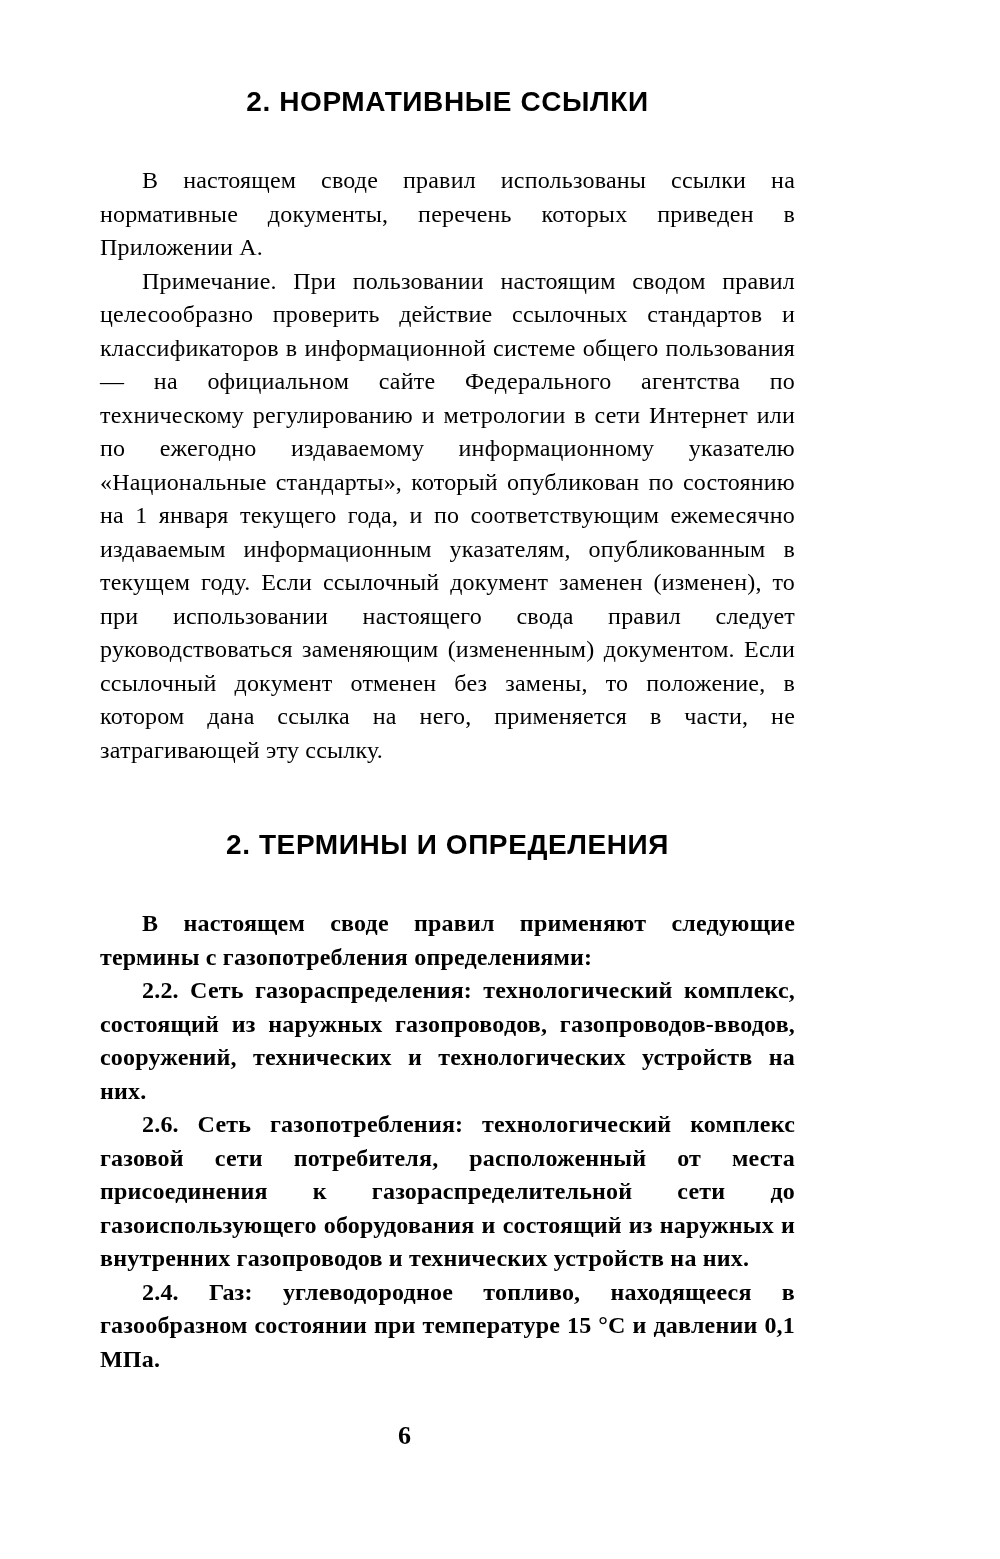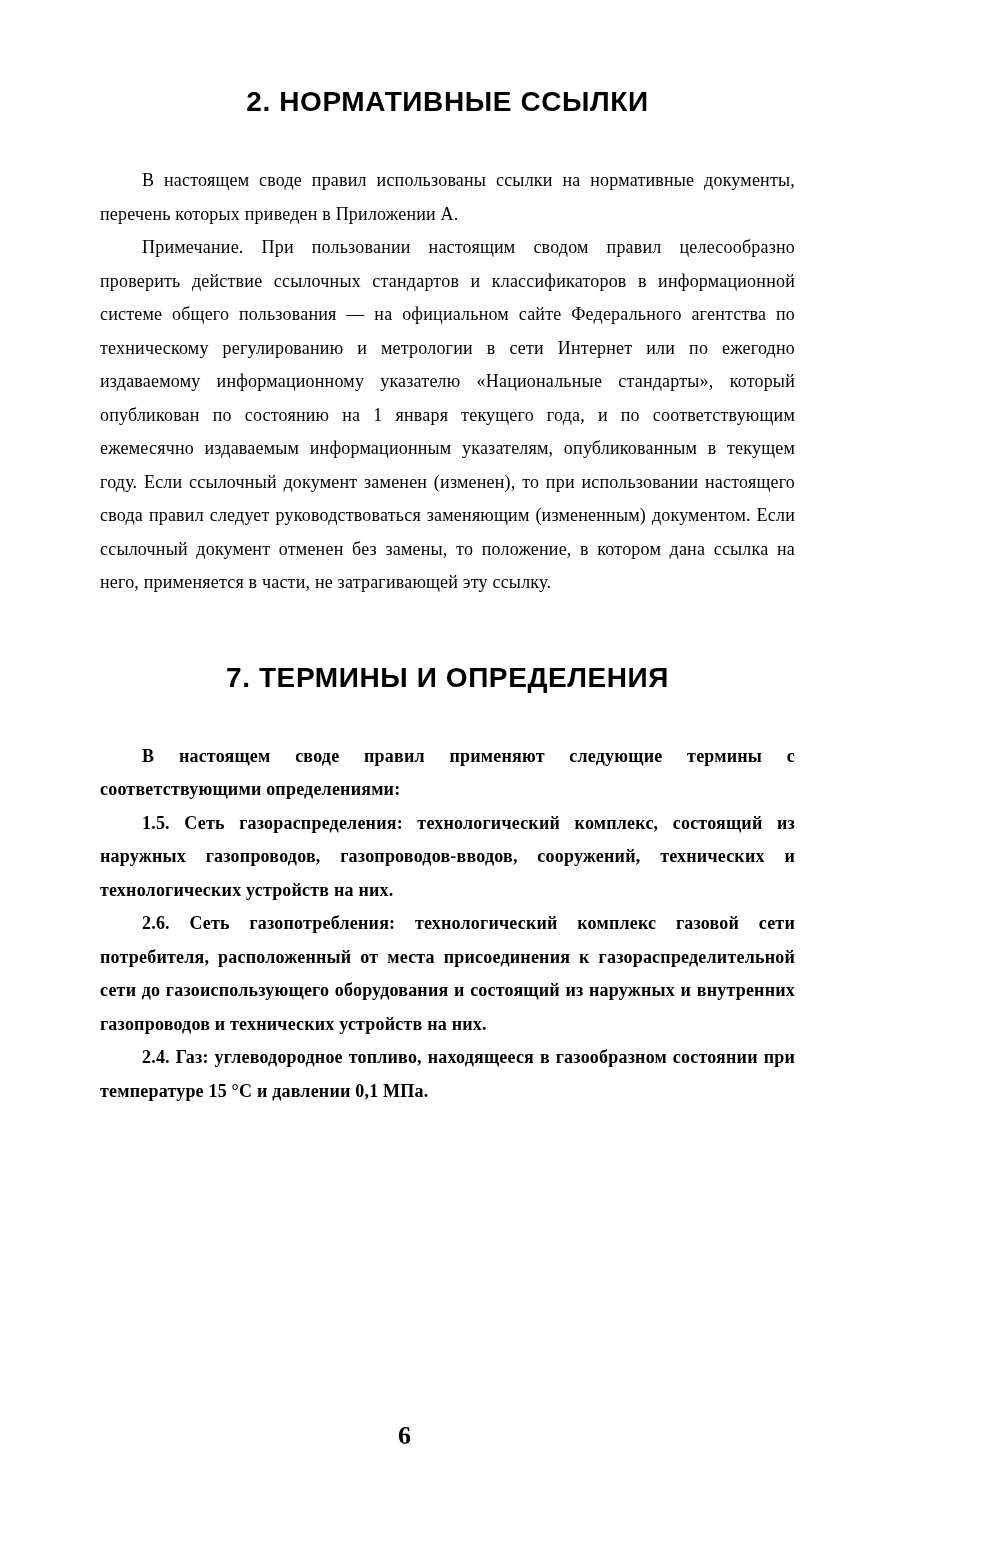--- a/index.html
+++ b/index.html
@@ -26,21 +26,21 @@
       text-align: center;
       color: #000000;
       margin: 0 0 46px 0;
       text-indent: 0;
     }
     .section-heading.second {
       margin-top: 62px;
     }
     .body-text p {
       margin: 0;
-      font-size: 18px;
+      font-size: 24px;
       line-height: 33.5px;
       letter-spacing: 0.2px;
       text-align: justify;
       text-indent: 42px;
       color: #000000;
       hyphens: auto;
       -webkit-hyphens: auto;
     }
     .body-text.terms p {
       font-weight: 700;
@@ -62,24 +62,24 @@
 
 <div class="page">
 
   <h2 class="section-heading">2. НОРМАТИВНЫЕ ССЫЛКИ</h2>
 
   <div class="body-text">
     <p>В настоящем своде правил использованы ссылки на нормативные документы, перечень которых приведен в Приложении А.</p>
     <p>Примечание. При пользовании настоящим сводом правил целесообразно проверить действие ссылочных стандартов и классификаторов в информационной системе общего пользования — на официальном сайте Федерального агентства по техническому регулированию и метрологии в сети Интернет или по ежегодно издаваемому информационному указателю «Национальные стандарты», который опубликован по состоянию на 1 января текущего года, и по соответствующим ежемесячно издаваемым информационным указателям, опубликованным в текущем году. Если ссылочный документ заменен (изменен), то при использовании настоящего свода правил следует руководствоваться заменяющим (измененным) документом. Если ссылочный документ отменен без замены, то положение, в котором дана ссылка на него, применяется в части, не затрагивающей эту ссылку.</p>
   </div>
 
-  <h2 class="section-heading second">7. ТЕРМИНЫ И ОПРЕДЕЛЕНИЯ</h2>
+  <h2 class="section-heading second">2. ТЕРМИНЫ И ОПРЕДЕЛЕНИЯ</h2>
 
   <div class="body-text terms">
-    <p>В настоящем своде правил применяют следующие термины с соответствующими определениями:</p>
-    <p>1.5. Сеть газораспределения: технологический комплекс, состоящий из наружных газопроводов, газопроводов-вводов, сооружений, технических и технологических устройств на них.</p>
+    <p>В настоящем своде правил применяют следующие термины с газопотребления определениями:</p>
+    <p>2.2. Сеть газораспределения: технологический комплекс, состоящий из наружных газопроводов, газопроводов-вводов, сооружений, технических и технологических устройств на них.</p>
     <p>2.6. Сеть газопотребления: технологический комплекс газовой сети потребителя, расположенный от места присоединения к газораспределительной сети до газоиспользующего оборудования и состоящий из наружных и внутренних газопроводов и технических устройств на них.</p>
     <p>2.4. Газ: углеводородное топливо, находящееся в газообразном состоянии при температуре 15 °С и давлении 0,1 МПа.</p>
   </div>
 
   <div class="page-number">6</div>
 
 </div>
 
 </body></html>

